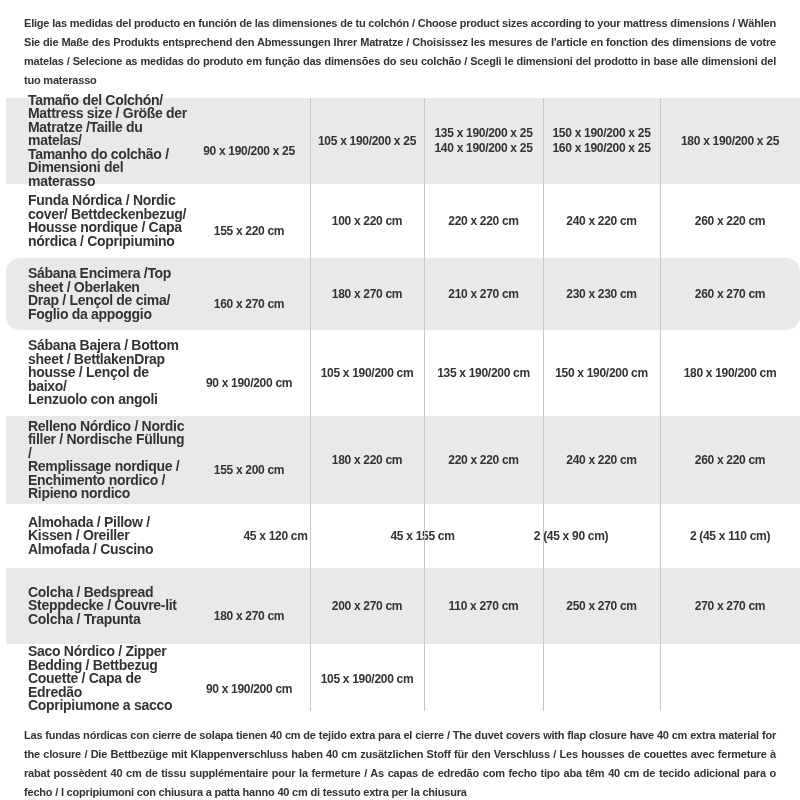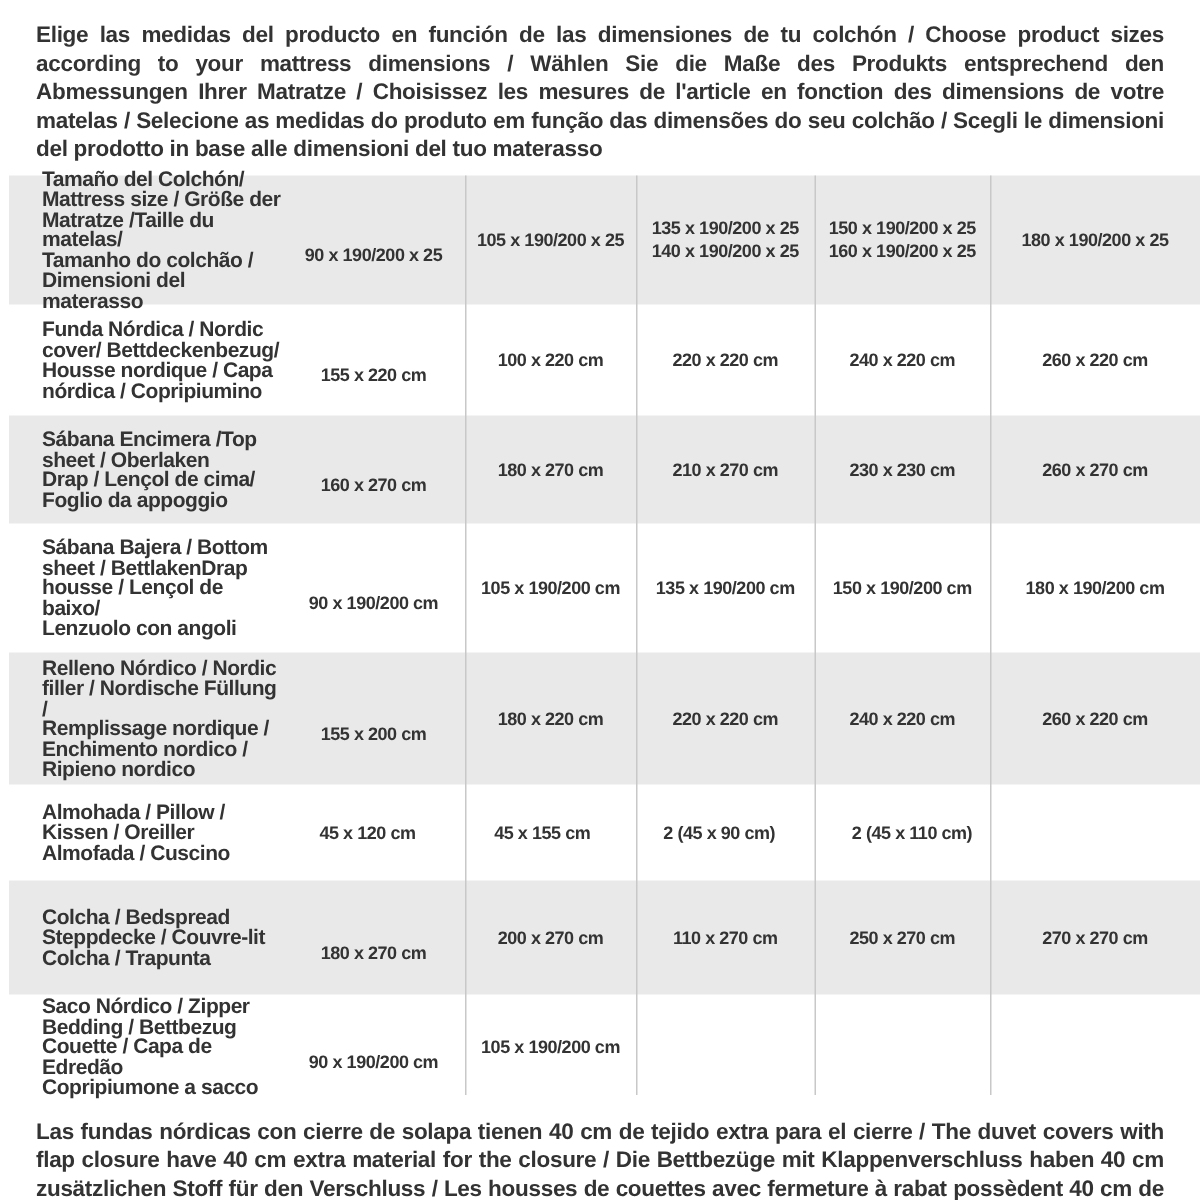--- a/index.html
+++ b/index.html
@@ -13,21 +13,21 @@
     color: var(--text, #333333);
   }
   .page {
     width: 800px;
     height: 800px;
     box-sizing: border-box;
   }
   .intro, .footnote {
     margin: 0;
     padding: 14px 24px 0 24px;
-    font-size: 15px;
+    font-size: 11px;
     font-weight: bold;
     line-height: 19px;
     letter-spacing: -0.2px;
     text-align: justify;
     color: var(--text, #333333);
   }
   .footnote { padding-top: 12px; }
   .size-table {
     position: relative;
     margin: 8px 0 0 6px;
@@ -63,24 +63,24 @@
     font-size: 12px;
     line-height: 15px;
   }
   .c1 { width: 122px; margin-top: 20px; }
   .c2 { width: 114px; }
   .c3 { width: 119px; }
   .c4 { width: 117px; }
   .c5 { width: 140px; }
   .r0 { height: 86px; }
   .r1 { height: 68px; }
-  .r2 { height: 72px; }
+  .r2 { height: 72px; border-radius: 14px; }
   .r3 { height: 80px; }
   .r4 { height: 88px; }
-  .r5 { height: 58px; }
+  .r5 { height: 58px; justify-content: space-between; }
   .r6 { height: 76px; }
   .r7 { height: 64px; }
   .vline {
     position: absolute;
     top: 0;
     bottom: 0;
     width: 1px;
     background: var(--divider, #c8c8c8);
   }
   .vl1 { left: 304px; }

